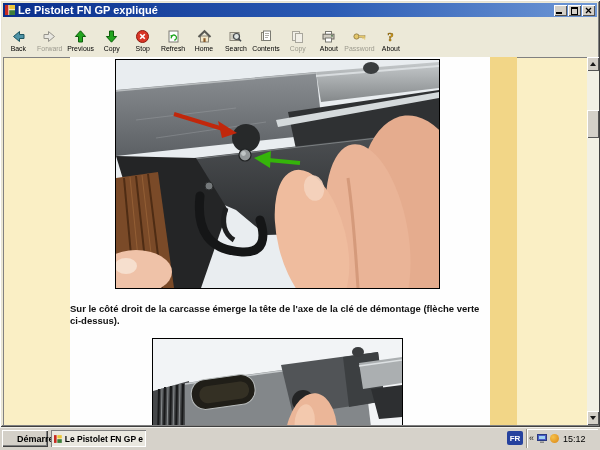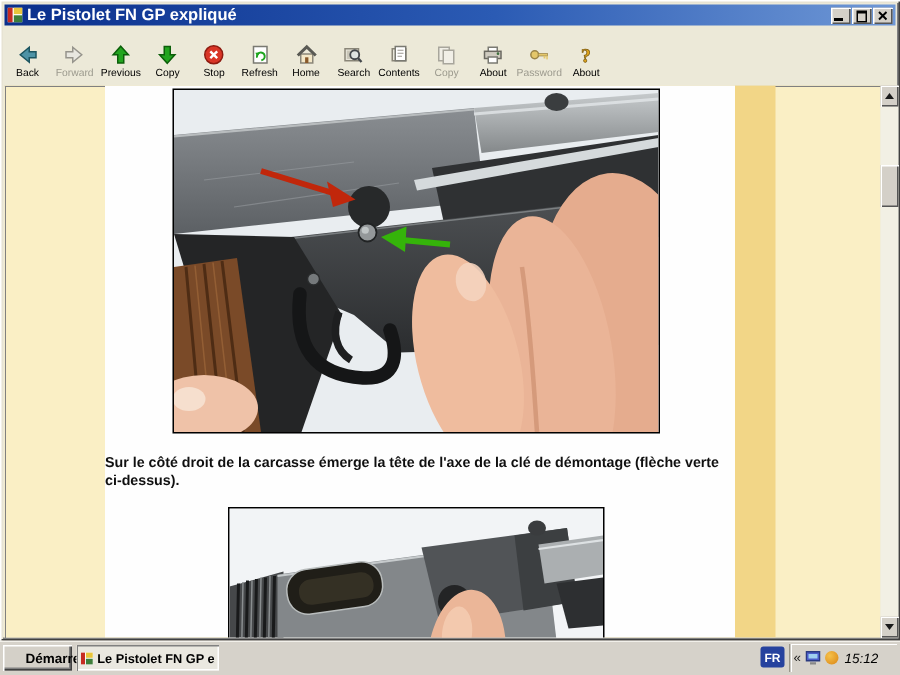--- a/index.html
+++ b/index.html
@@ -53,21 +53,21 @@
   .start-label{font-size:9px;font-weight:bold;color:#000;}
   .task-btn{position:absolute;left:51px;top:3px;width:95px;height:17px;background:#EAE8E0;display:flex;align-items:center;gap:3px;padding:0 3px;box-sizing:border-box;
     box-shadow:inset 1px 1px 0 #808080,inset -1px -1px 0 #fff;}
   .task-label{font-size:8.5px;font-weight:bold;white-space:nowrap;overflow:hidden;color:#000;}
   .tray-lang{position:absolute;left:507px;top:4px;width:16px;height:14px;background:#26429E;color:#fff;font-size:8px;font-weight:bold;
     display:flex;align-items:center;justify-content:center;border-radius:2px;text-align:center;}
   .tray{position:absolute;left:526px;top:2px;width:72px;height:19px;display:flex;align-items:center;gap:3px;padding-left:3px;box-sizing:border-box;
     box-shadow:inset 1px 0 0 #9a968a,inset 2px 1px 0 #fff;}
   .chevron{font-size:9px;color:#222;line-height:19px;}
   .tray-ico2{width:9px;height:9px;border-radius:50%;background:radial-gradient(circle at 35% 35%,#F6C14A,#D98414);}
-  .clock{font-size:9px;color:#000;margin-left:1px;font-style:italic;}
+  .clock{font-size:9px;color:#000;margin-left:1px;}
 </style>
 </head>
 <body>
 
 <div id="screen">
 
   <div class="window">
 
     <div class="titlebar">
       <svg width="10" height="10" viewBox="0 0 10 10">

